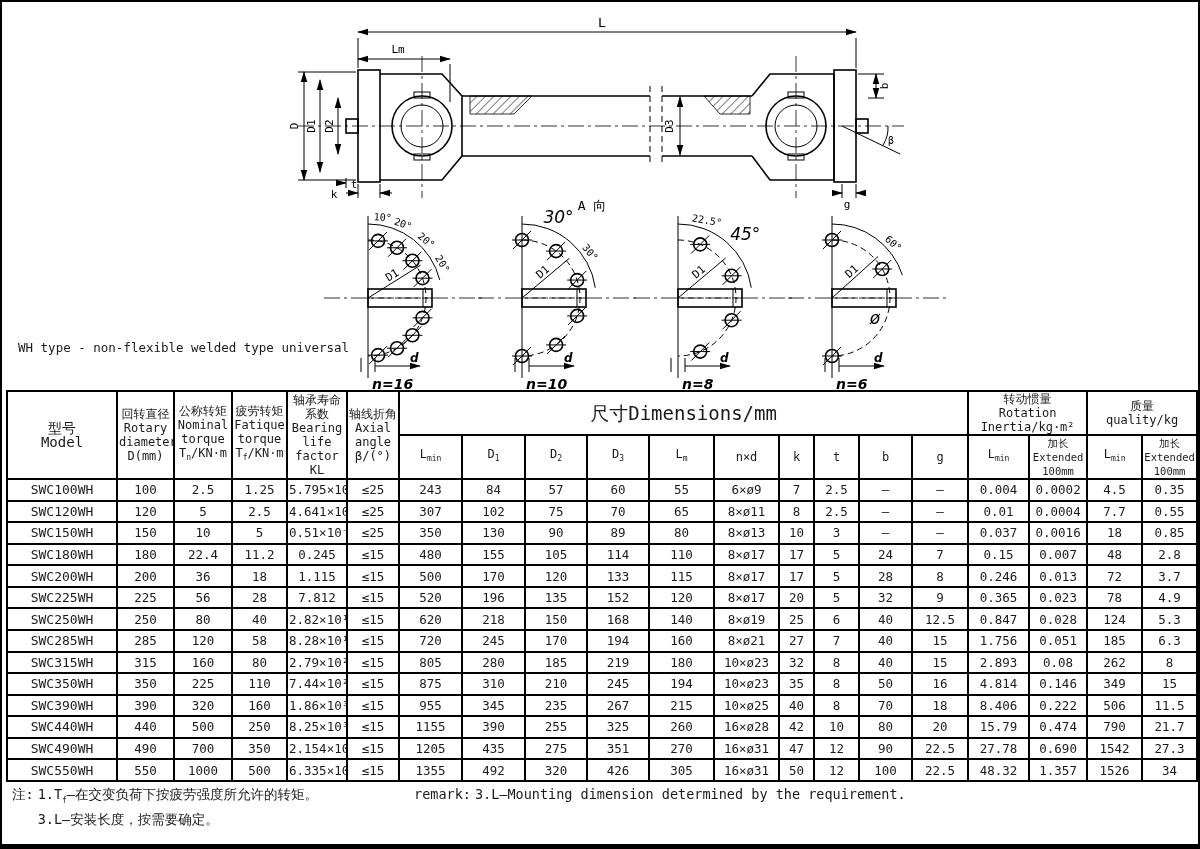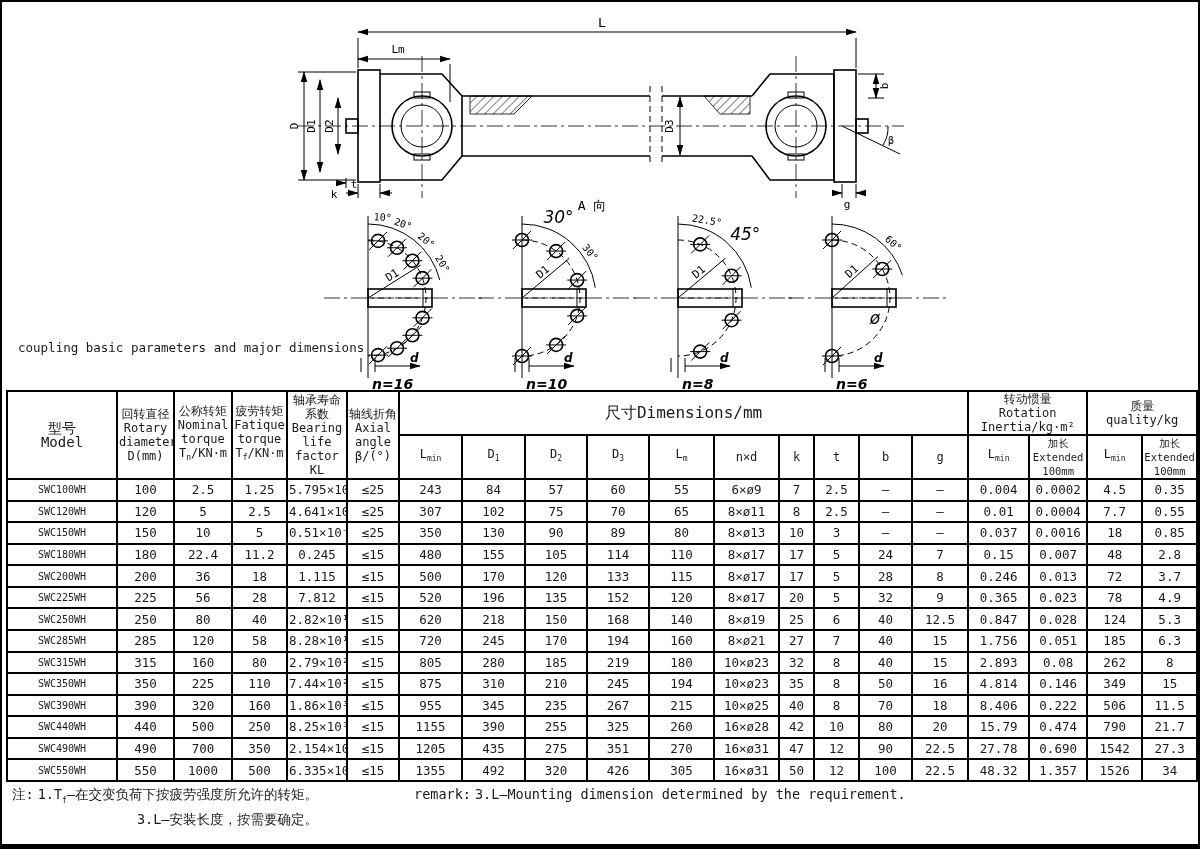--- a/index.html
+++ b/index.html
@@ -29,29 +29,29 @@
   table.params{
     position:absolute;left:4px;top:388px;width:1192px;height:392px;
     border-collapse:collapse;table-layout:fixed;
   }
   table.params th,table.params td{
     border:2px solid #000;padding:0 1px;text-align:center;vertical-align:middle;
     font-weight:normal;overflow:hidden;
   }
   table.params th{font-size:12px;line-height:14px;white-space:pre-line;}
   table.params td{font-size:12.5px;}
-  table.params td.model-cell{font-size:10px;}
+  table.params td.model-cell{font-size:13px;}
   sub{font-size:8px;}
 
   .notes{position:absolute;left:10px;top:783px;right:6px;display:flex;font-size:13.5px;line-height:19px;}
   .note-block{display:flex;align-items:flex-start;}
   .note-block.zh{width:402px;flex:none;}
   .note-block.en{flex:1;}
   .note-label{white-space:nowrap;margin-right:4px;}
-  .note-lines div{white-space:nowrap;text-align:right;}
+  .note-lines div{white-space:nowrap;}
 </style>
 </head>
 <body>
 
 <div class="sheet">
 
   <svg class="main-drawing" style="left:0;top:0;" width="1200" height="212" viewBox="0 0 1200 212">
     <defs>
       <marker id="ar" viewBox="0 0 10 8" refX="9.2" refY="4" markerWidth="11" markerHeight="9" orient="auto-start-reverse">
         <path d="M0,1 L10,4 L0,7 z" fill="#000"></path>
@@ -273,21 +273,21 @@
       <text x="66.29434476432183" y="64.92608180923426" class="lab-s" transform="rotate(-42 70.29434476432183 67.92608180923426)">D1</text>
       <text x="85.68099403729363" y="114.3845160721481" class="big-ang">ø</text>
       <line x1="41" y1="148" x2="41" y2="162" class="thin"></line>
       <line x1="55" y1="148" x2="55" y2="162" class="thin"></line>
       <line x1="55" y1="156" x2="100" y2="156" class="dimr"></line>
       <text x="90" y="152" class="dlab">d</text>
       <text x="52" y="179" class="nlab">n=6</text>
     </svg>
 
   <div class="title-block">
-    <div>coupling basic parameters and major dimensions</div>
+    <div>WH type - non-flexible welded type universal</div>
   </div>
 
   <table class="params">
     <colgroup>
       <col style="width:110px">
         <col style="width:57px">
         <col style="width:58px">
         <col style="width:55px">
       <col style="width:60px">
         <col style="width:52px">
@@ -322,21 +322,21 @@
 Fatique
 torque
 T<sub>f</sub>/KN·m</th>
         <th rowspan="2">轴承寿命
 系数
 Bearing life
 factor  KL</th>
         <th rowspan="2">轴线折角
 Axial angle
 β/(°)</th>
-        <th colspan="10" style="font-size:16px">尺寸Dimensions/mm</th>
+        <th colspan="10" style="font-size:19px">尺寸Dimensions/mm</th>
         <th colspan="2">转动惯量
 Rotation Inertia/kg·m²</th>
         <th colspan="2">质量
 quality/kg</th>
       </tr>
       <tr id="subheader-row" style="height:42px">
           <th>L<sub>min</sub></th>
           <th>D<sub>1</sub></th>
           <th>D<sub>2</sub></th>
           <th>D<sub>3</sub></th>

